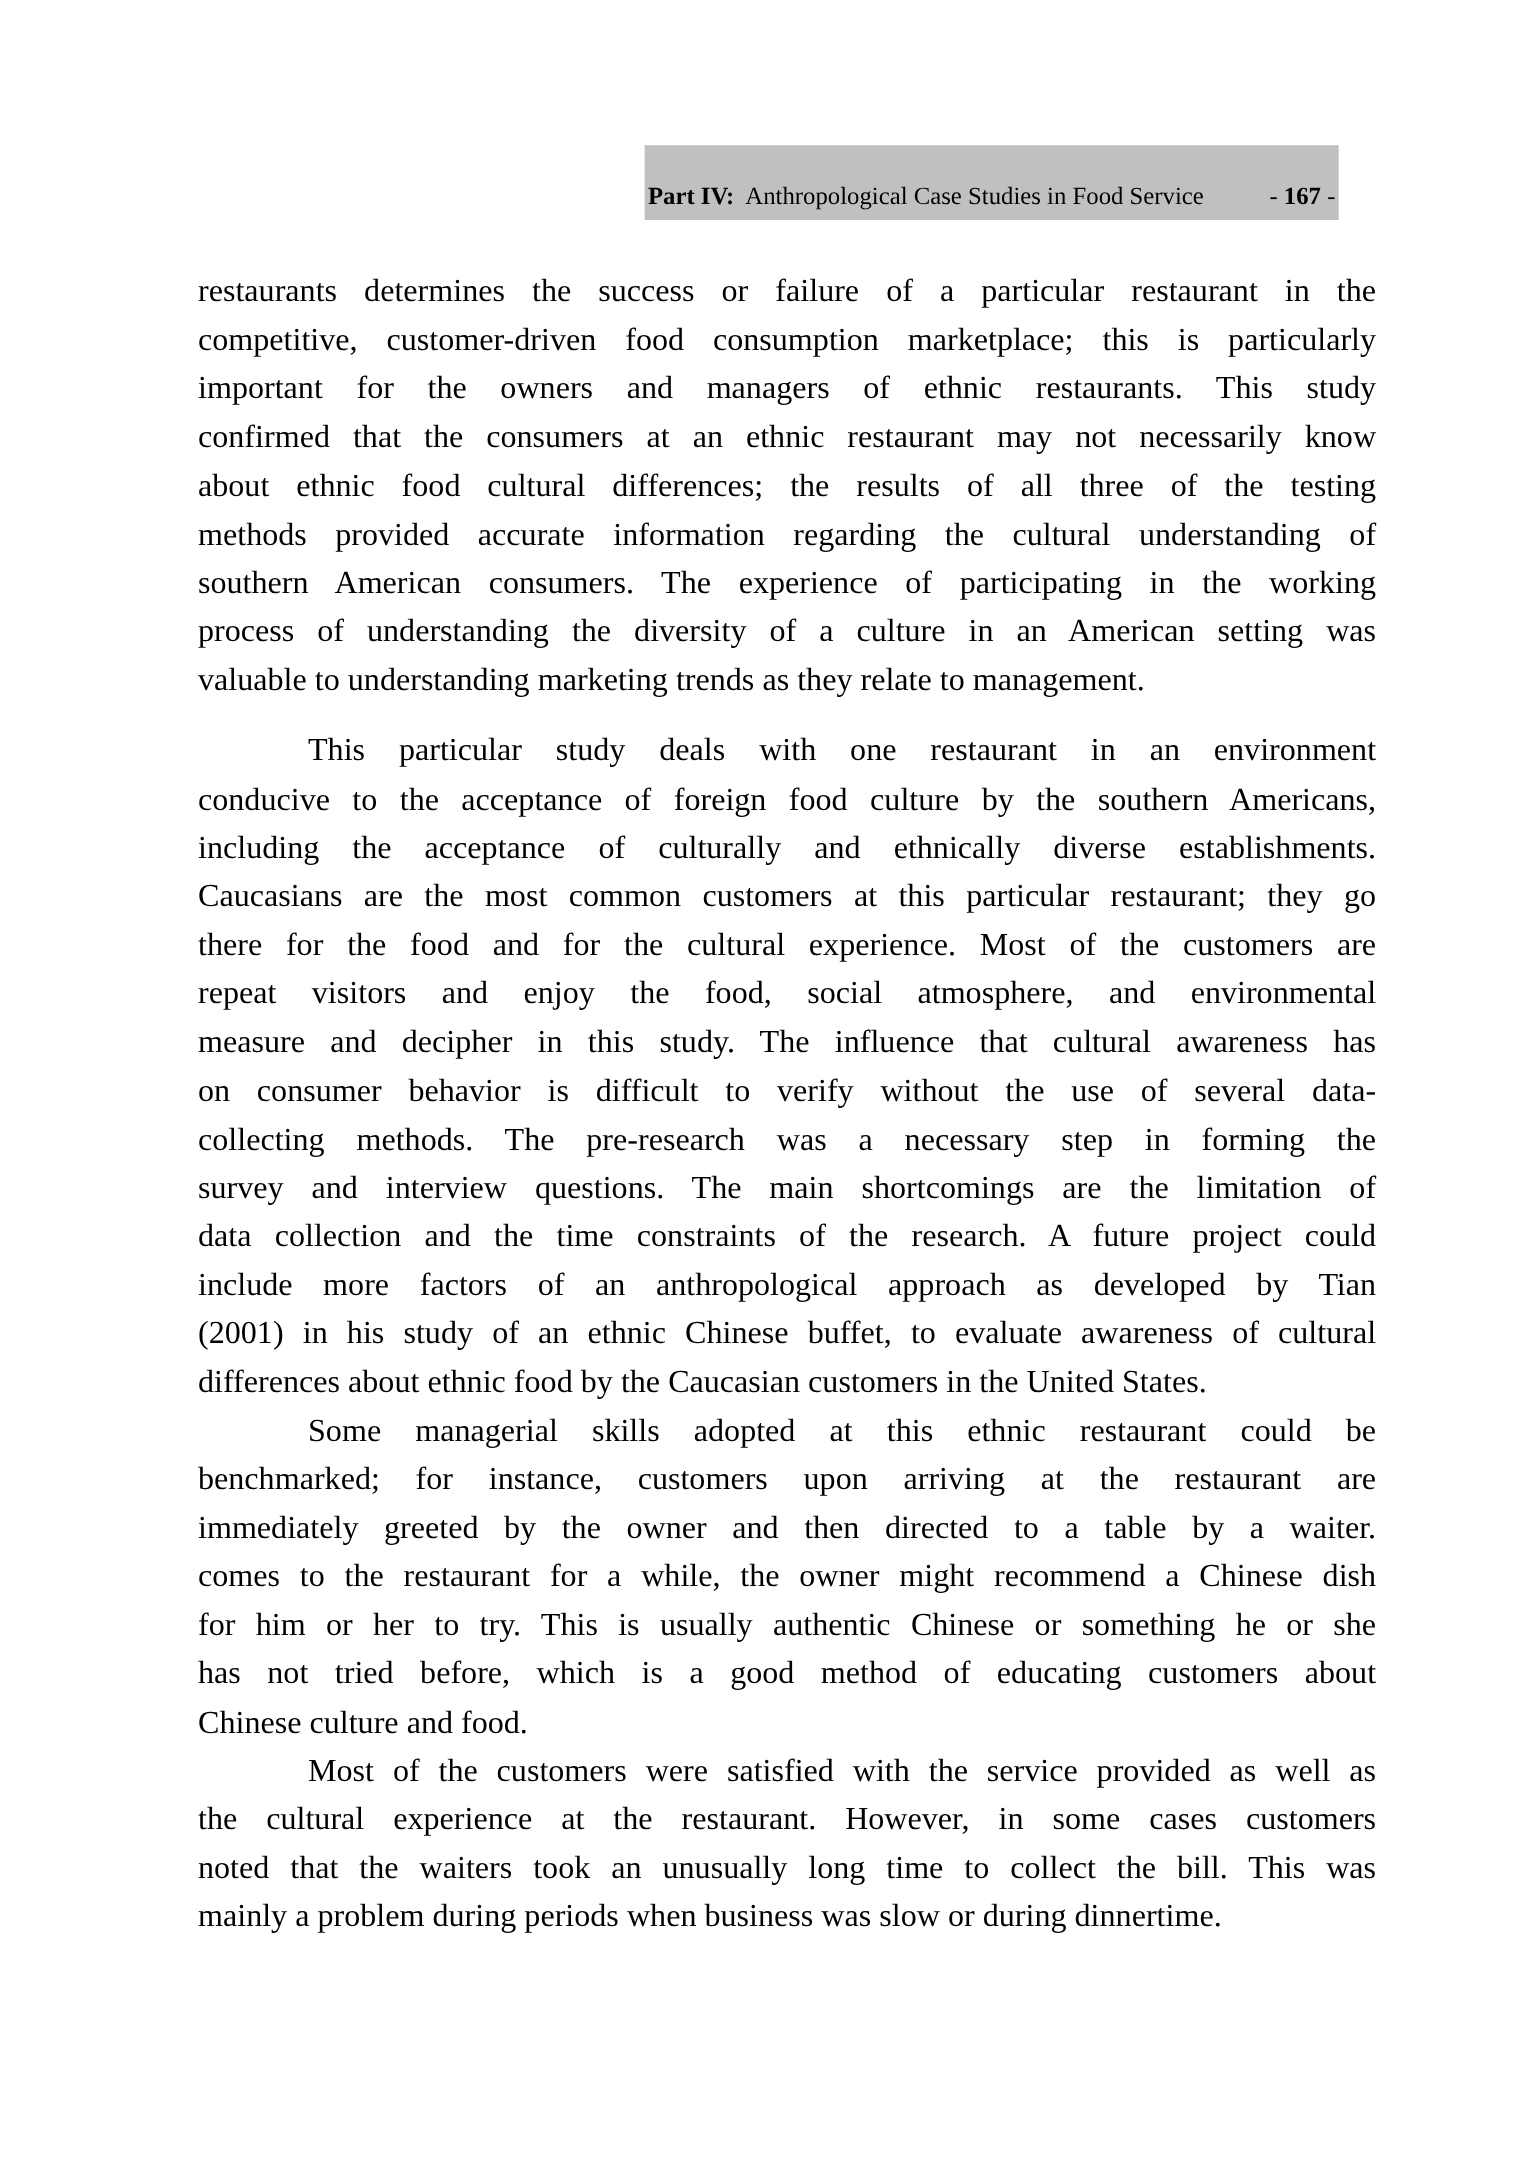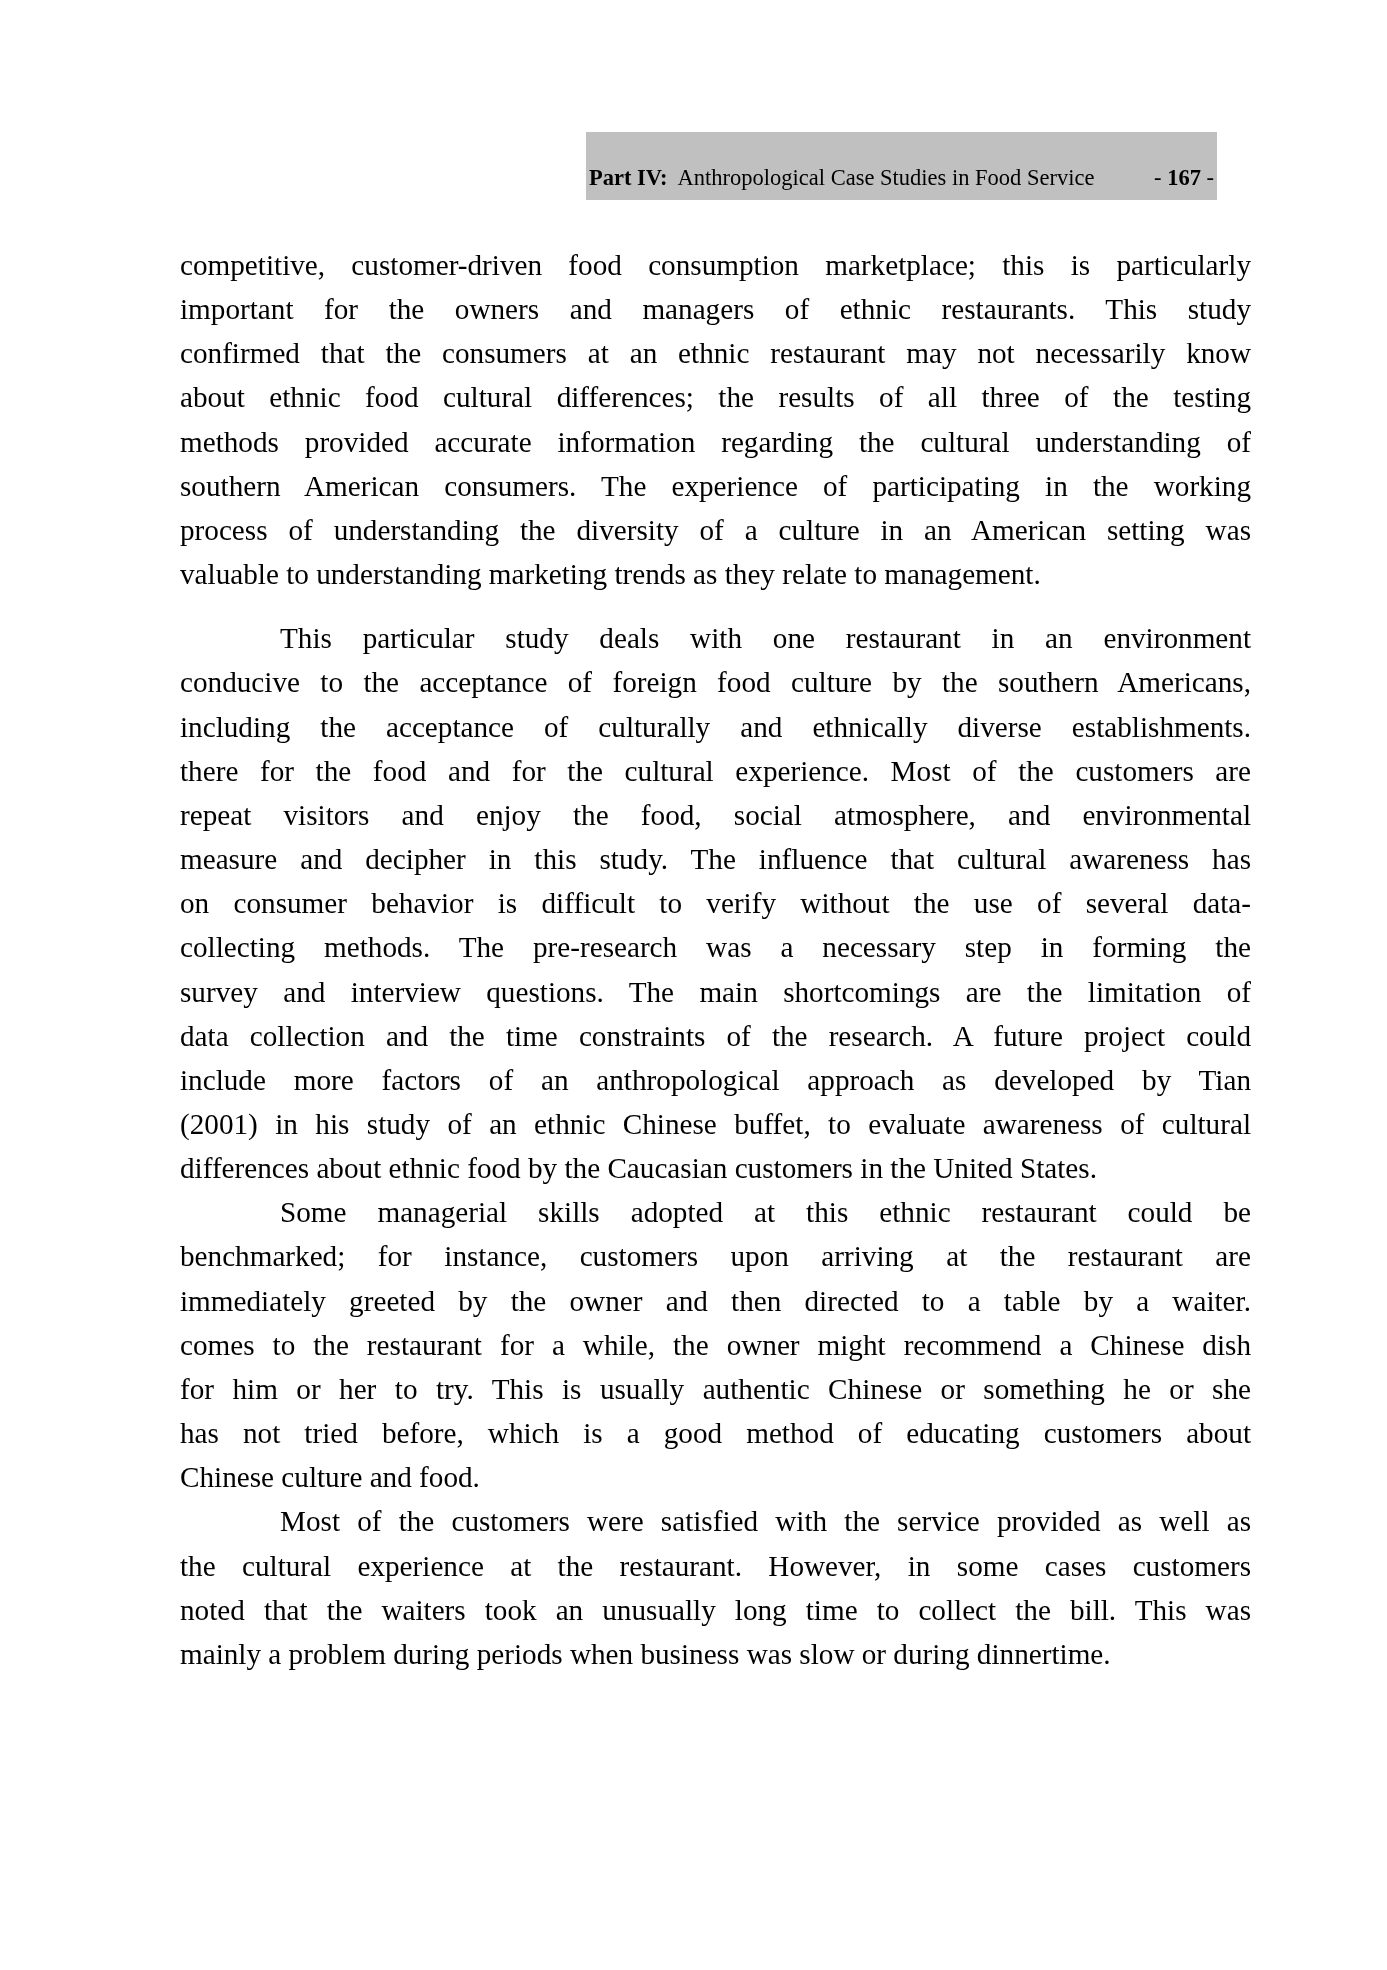--- a/index.html
+++ b/index.html
@@ -23,33 +23,35 @@
 </head>
 <body>
 
 <div class="header">
   <span class="hdr-text"><span class="hdr-part">Part IV:</span>&nbsp; <span>Anthropological Case Studies in Food Service</span></span>
   <span class="hdr-page"><span>- </span><b>167</b><span> -</span></span>
 </div>
 
 <div class="body-text" id="body-text">
     <div>
+      <span class="line">restaurants determines the success or failure of a particular restaurant in the</span>
       <span class="line">competitive, customer-driven food consumption marketplace; this is particularly</span>
       <span class="line">important for the owners and managers of ethnic restaurants.  This study</span>
       <span class="line">confirmed that the consumers at an ethnic restaurant may not necessarily know</span>
       <span class="line">about ethnic food cultural differences; the results of all three of the testing</span>
       <span class="line">methods provided accurate information regarding the cultural understanding of</span>
       <span class="line">southern American consumers. The experience of participating in the working</span>
       <span class="line">process of understanding the diversity of a culture in an American setting was</span>
       <span class="line last">valuable to understanding marketing trends as they relate to management.</span>
     </div>
     <div>
       <span class="line" style="padding-left: 100px; margin-top: 20px;">This particular study deals with one restaurant in an environment</span>
       <span class="line">conducive to the acceptance of foreign food culture by the southern Americans,</span>
       <span class="line">including the acceptance of culturally and ethnically diverse establishments.</span>
+      <span class="line">Caucasians are the most common customers at this particular restaurant; they go</span>
       <span class="line">there for the food and for the cultural experience.  Most of the customers are</span>
       <span class="line">repeat visitors and enjoy the food, social atmosphere, and environmental</span>
       <span class="line">measure and decipher in this study.  The influence that cultural awareness has</span>
       <span class="line">on consumer behavior is difficult to verify without the use of several data-</span>
       <span class="line">collecting methods.  The pre-research was a necessary step in forming the</span>
       <span class="line">survey and interview questions.  The main shortcomings are the limitation of</span>
       <span class="line">data collection and the time constraints of the research.  A future project could</span>
       <span class="line">include more factors of an anthropological approach as developed by Tian</span>
       <span class="line">(2001) in his study of an ethnic Chinese buffet, to evaluate awareness of cultural</span>
       <span class="line last">differences about ethnic food by the Caucasian customers in the United States.</span>

